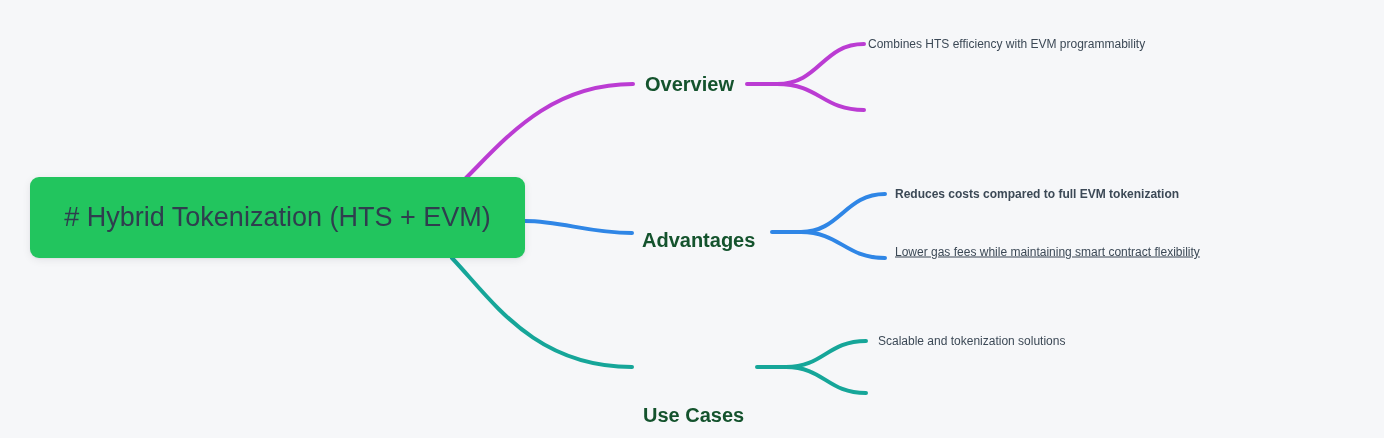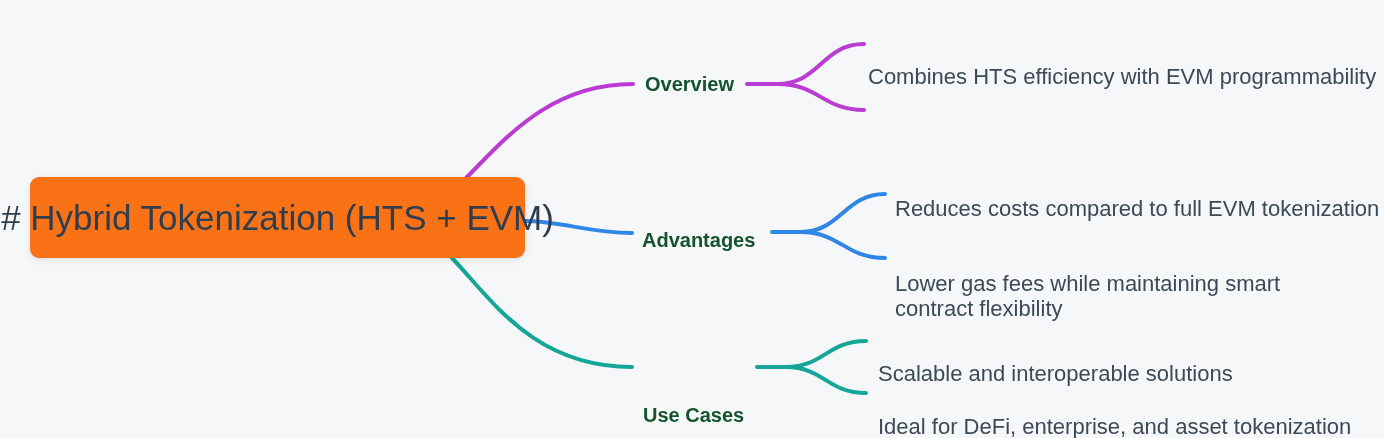--- a/index.html
+++ b/index.html
@@ -14,40 +14,39 @@
   .links {
     position: absolute;
     left: 0; top: 0;
     width: 1384px; height: 438px;
   }
   .links path { fill: none; stroke-width: 4; stroke-linecap: round; }
   .root-box {
     position: absolute;
     left: 30px; top: 177px;
     width: 495px; height: 81px;
-    background: #f97316;
+    background: #22c55e;
     border-radius: 9px;
     box-shadow: 0 2px 8px rgba(15,23,42,0.08), 0 1px 2px rgba(15,23,42,0.05);
     display: flex;
     align-items: center;
     justify-content: center;
     padding: 0 20px;
     box-sizing: border-box;
-    font-size: 35px;
+    font-size: 27px;
     color: #2f3e4e;
     white-space: nowrap;
   }
   .node {
     position: absolute;
     transform: translateY(-50%);
-    font-size: 22px;
+    font-size: 12px;
     line-height: 25px;
     color: #3c4956;
     white-space: nowrap;
-    margin-top: 32px;
   }
   .node.wrap { white-space: normal; }
   .branch-label {
     position: absolute;
     transform: translateY(-50%);
     font-size: 20px;
     font-weight: bold;
     color: #14532d;
     white-space: nowrap;
   }
@@ -75,19 +74,18 @@
   <div class="root-box">
     <span># Hybrid Tokenization (HTS + EVM)</span>
   </div>
 
   <div class="branch-label" style="left:645px; top:84px;">Overview</div>
   <div class="branch-label" style="left:642px; top:232px;margin-top:8px;">Advantages</div>
   <div class="branch-label" style="left:643px; top:367px;margin-top:48px;">Use Cases</div>
 
   <div class="node" style="left:868px; top:44px;">Combines HTS efficiency with EVM programmability</div>
 
-  <div class="node" style="left:895px; top:176px;">Reduces costs compared to full EVM tokenization</div>
-  <div class="node wrap" style="left:895px; top:264px; max-width:445px;">Lower gas fees while maintaining smart contract flexibility</div>
+  <div class="node" style="left:895px; top:194px;font-weight:bold;">Reduces costs compared to full EVM tokenization</div>
+  <div class="node wrap" style="left:895px; top:252px; max-width:445px;text-decoration:underline;">Lower gas fees while maintaining smart contract flexibility</div>
 
-  <div class="node" style="left:878px; top:341px;">Scalable and interoperable solutions</div>
-  <div class="node" style="left:878px; top:394px;">Ideal for DeFi, enterprise, and asset tokenization</div>
+  <div class="node" style="left:878px; top:341px;">Scalable and tokenization solutions</div>
 
 </div>
 
 </body></html>

